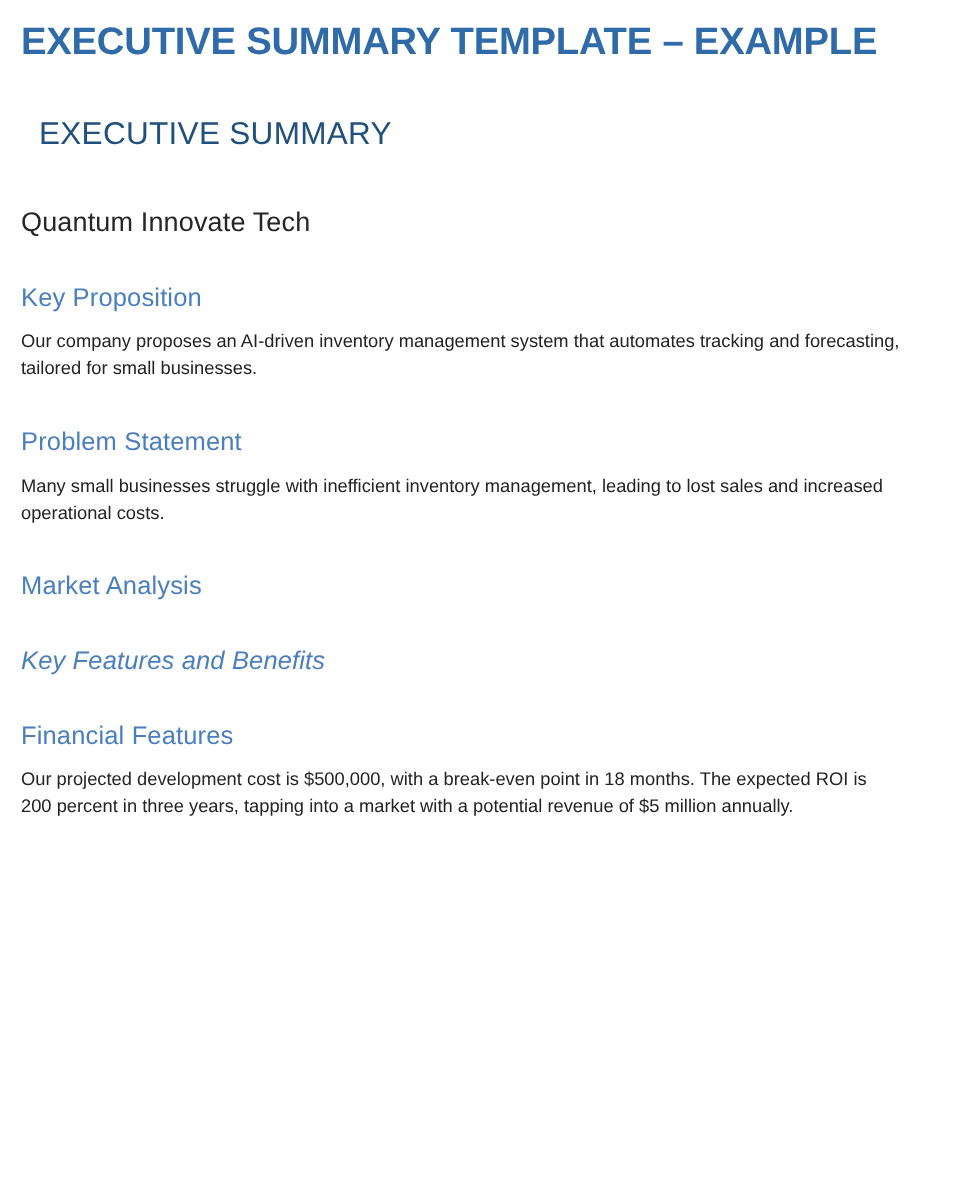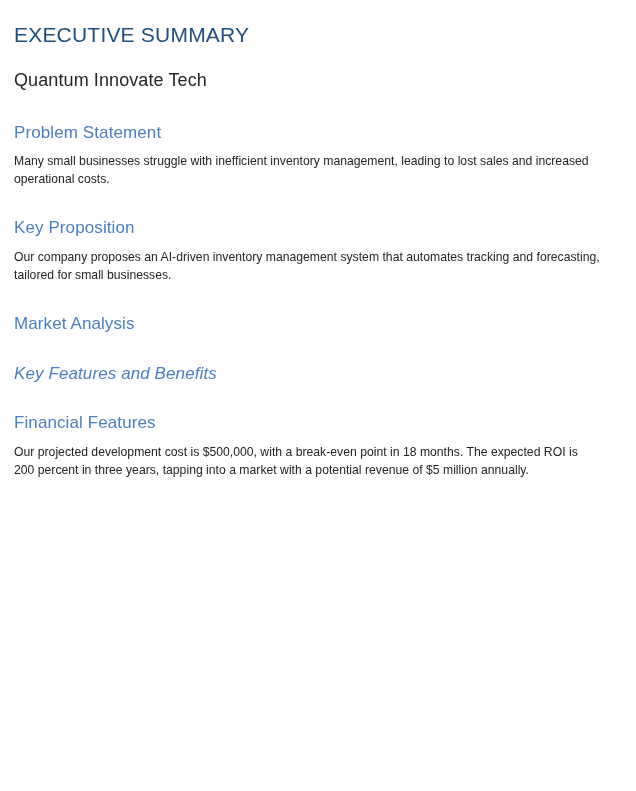--- a/index.html
+++ b/index.html
@@ -39,21 +39,21 @@
     font-size: 25.5px;
     font-weight: 700;
     letter-spacing: -0.15px;
     line-height: 1.15;
     color: #2E6BA8;
     white-space: nowrap;
   }
 
   
   .doc-subtitle {
-    margin: 0;
+    margin: 12px;
     padding-top: 22px;
     font-size: 21px;
     font-weight: 400;
     letter-spacing: 0.2px;
     line-height: 1.2;
     color: #20507D;
   }
 
   
   .org-name {
@@ -97,33 +97,34 @@
   .section.s3 { padding-top: 30px; font-style: italic; }
   .section.s4 { padding-top: 29px; }
   .section.s5 { padding-top: 29px; }
 </style>
 </head>
 <body>
 
 <div class="page">
   <div class="content">
 
+    <h1 class="doc-title">EXECUTIVE SUMMARY TEMPLATE – EXAMPLE</h1>
 
     <h2 class="doc-subtitle">EXECUTIVE SUMMARY</h2>
 
     <h3 class="org-name">Quantum Innovate Tech</h3>
 
+    <section class="section s1">
+      <h4 class="section-heading">Key Proposition</h4>
+      <p class="section-body">Our company proposes an AI-driven inventory management system that automates tracking and forecasting, tailored for small businesses.</p>
+    </section>
+
     <section class="section s0">
       <h4 class="section-heading">Problem Statement</h4>
       <p class="section-body">Many small businesses struggle with inefficient inventory management, leading to lost sales and increased operational costs.</p>
-    </section>
-
-    <section class="section s1">
-      <h4 class="section-heading">Key Proposition</h4>
-      <p class="section-body">Our company proposes an AI-driven inventory management system that automates tracking and forecasting, tailored for small businesses.</p>
     </section>
 
     <section class="section s2">
       <h4 class="section-heading">Market Analysis</h4>
     </section>
 
     <section class="section s3">
       <h4 class="section-heading">Key Features and Benefits</h4>
     </section>
 

